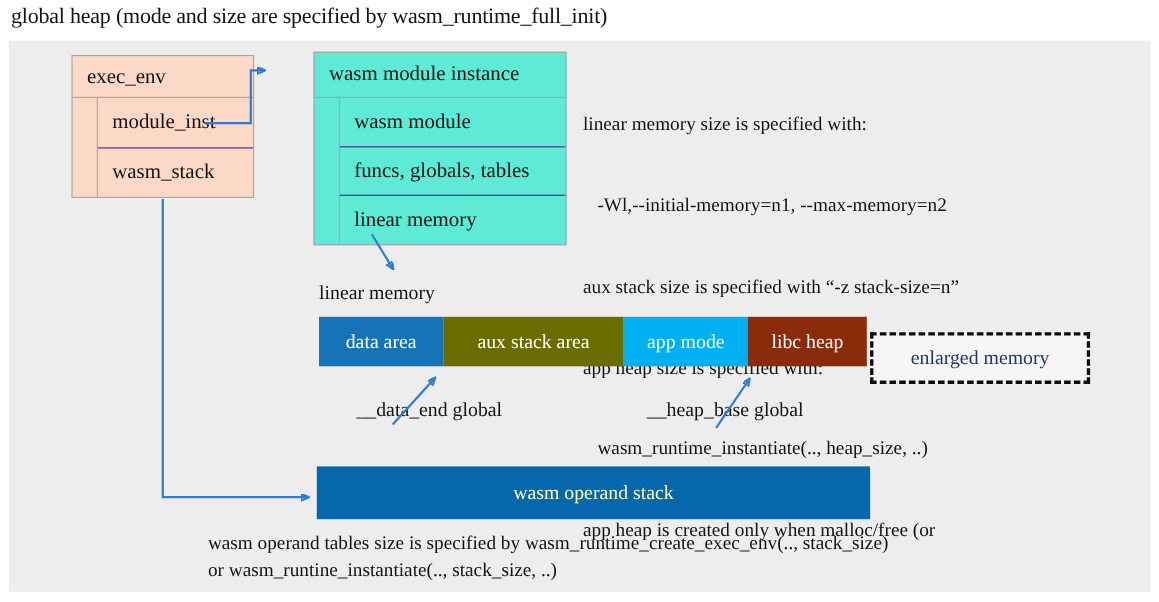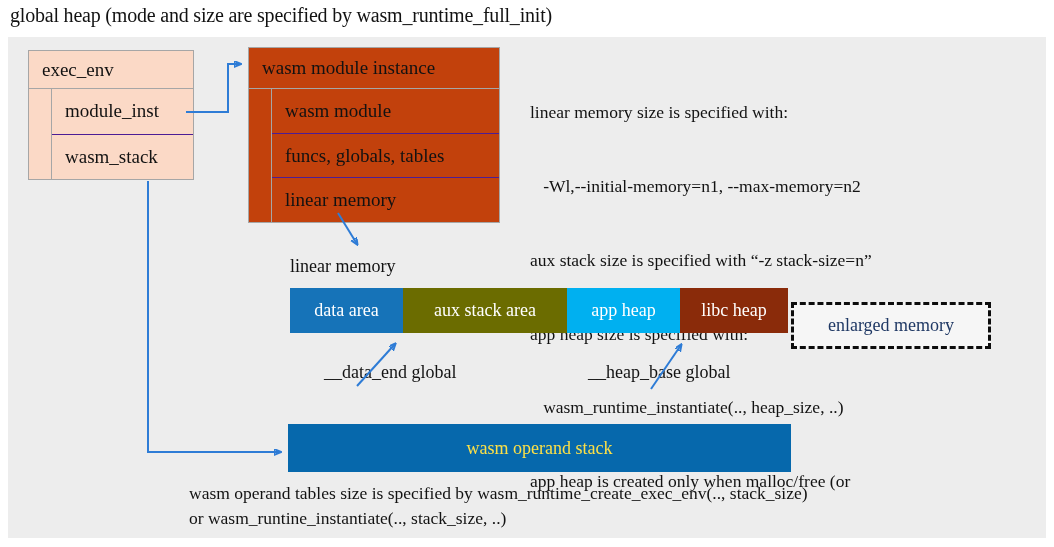--- a/index.html
+++ b/index.html
@@ -4,30 +4,30 @@
 <style>
   html,body { margin:0; padding:0; background:#fff; }
   .canvas {
     position:relative; width:1054px; height:547px; background:#ffffff;
     font-family:Liberation Serif, serif; color:#121212; overflow:hidden;
   }
   .title { position:absolute; left:10px; top:4px; font-size:20px; letter-spacing:-0.2px; }
   .panel { position:absolute; left:8px; top:37px; width:1038px; height:501px; background:#ededed; }
 
   
-  .box { position:absolute; border:1px solid #a6a6a6; box-sizing:border-box; display:flex; flex-direction:column; }
+  .box { position:absolute; border:1px solid #a6a6a6; box-sizing:border-box; display:flex; flex-direction:column;margin-left:37px; }
   .box .hdr { display:flex; align-items:center; padding-left:13px; font-size:19px; border-bottom:1px solid #a6a6a6; flex:0 0 auto; }
   .box .body { display:flex; flex:1 1 auto; min-height:0; }
   .box .indent-col { width:22px; border-right:1px solid #a6a6a6; flex:0 0 auto; }
   .box .rows { display:flex; flex-direction:column; flex:1 1 auto; }
   .box .cell { flex:1 1 auto; display:flex; align-items:center; padding-left:13px; font-size:19px; border-bottom:1px solid #4c1d95; }
   .box .cell:last-child { border-bottom:none; }
   .exec { left:28px; top:50px; width:166px; height:130px; background:#fbd9c6; }
   .exec .hdr { height:37px; }
-  .mod  { left:248px; top:47px; width:252px; height:176px; background:#c2410c; }
+  .mod  { left:248px; top:47px; width:230px; height:176px; background:#5eead4; }
   .mod .hdr { height:40px; }
 
   
   .notes { position:absolute; left:530px; top:51px; font-size:17.5px; line-height:24.6px; white-space:pre; }
 
   
   .lm-label { position:absolute; left:290px; top:256px; font-size:18px; }
   .band { position:absolute; left:290px; top:288px; height:45px; display:flex; }
   .seg { display:flex; align-items:center; justify-content:center; color:#ffffff; font-size:18px; }
   .seg-data { width:113px; background:#1673b8; }
@@ -39,21 +39,21 @@
     display:flex; align-items:center; justify-content:center; font-size:18px; }
 
   
   .ann { position:absolute; font-size:18px; }
   .ann-data-end { left:324px; top:362px; }
   .ann-heap-base { left:588px; top:362px; }
   .ann-exported { left:299px; top:388px; }
 
   
   .opstack { position:absolute; left:288px; top:424px; width:503px; height:48px; background:#0668ac;
-    color:#fde047; display:flex; align-items:center; justify-content:center; font-size:18px; }
+    color:#fef9c3; display:flex; align-items:center; justify-content:center; font-size:18px; }
   .bottom-note { position:absolute; left:189px; top:481px; font-size:17.5px; line-height:25px; }
 
   .overlay { position:absolute; left:0; top:0; width:1054px; height:547px; pointer-events:none; }
   .overlay path { stroke:#2e7cd6; stroke-width:2; fill:none; }
 </style>
 </head>
 <body>
 
 <div class="canvas">
 
@@ -91,21 +91,21 @@
     <div>app heap size is specified with:</div>
     <div>   wasm_runtime_instantiate(.., heap_size, ..)</div>
     <div>app heap is created only when malloc/free (or</div>
     <div>__new/__release for as) are not exported</div>
   </div>
 
   <div class="lm-label">linear memory</div>
   <div class="band">
     <div class="seg seg-data">data area</div>
     <div class="seg seg-aux">aux stack area</div>
-    <div class="seg seg-app">app heap</div>
+    <div class="seg seg-app">app mode</div>
     <div class="seg seg-libc">libc heap</div>
   </div>
   <div class="enlarged">enlarged memory</div>
 
   <div class="ann ann-data-end">__data_end global</div>
   <div class="ann ann-heap-base">__heap_base global</div>
 
   <div class="opstack">wasm operand stack</div>
   <div class="bottom-note">
     <div>wasm operand tables size is specified by wasm_runtime_create_exec_env(.., stack_size)</div>

